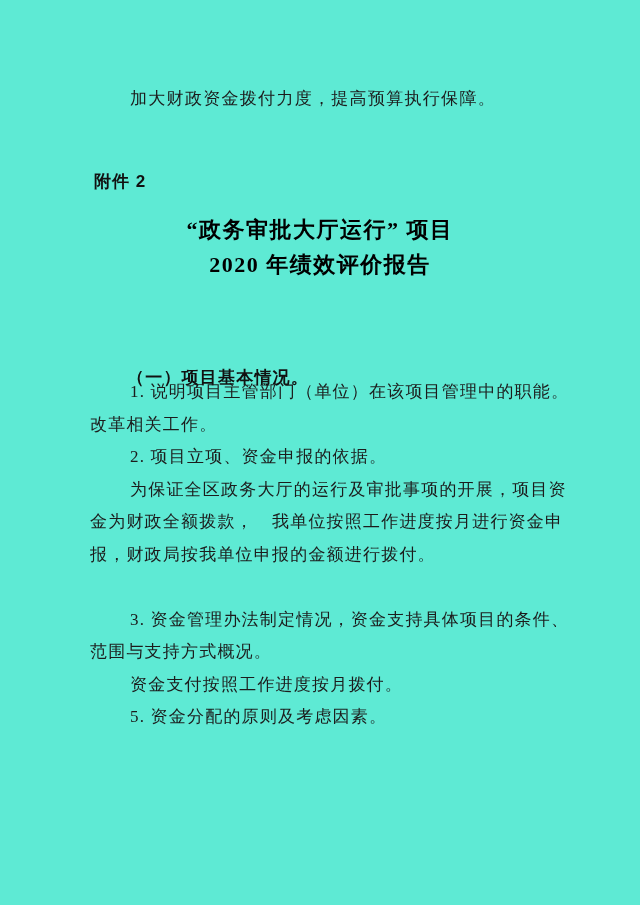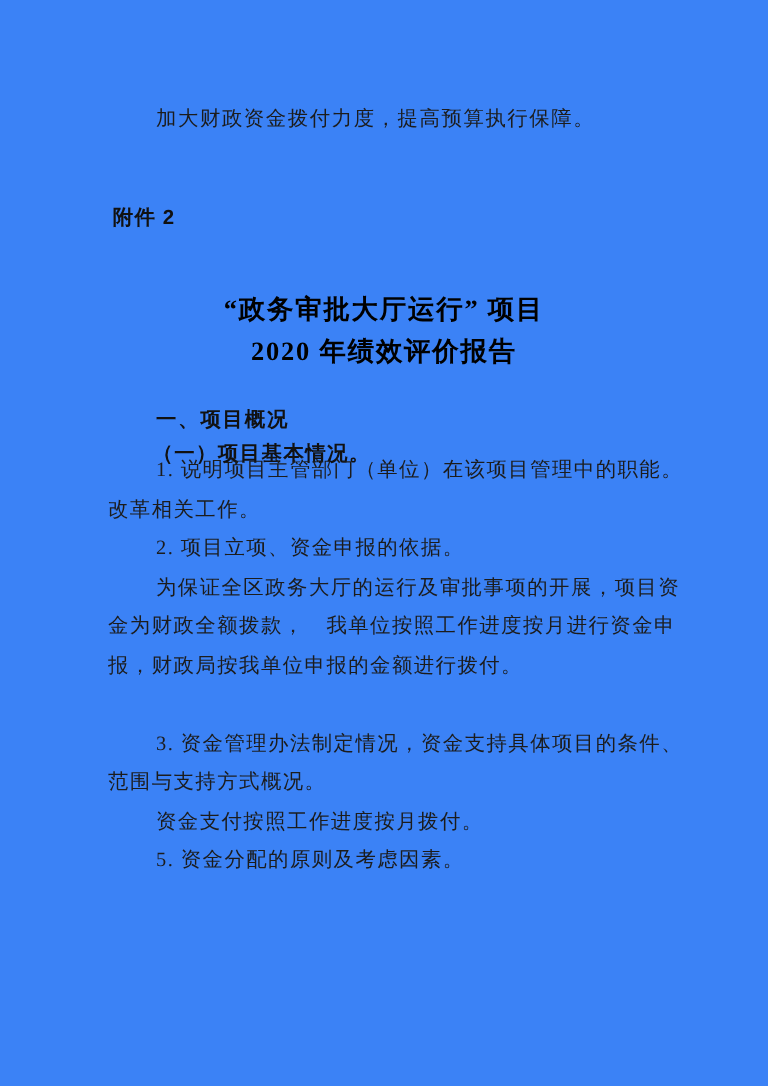--- a/index.html
+++ b/index.html
@@ -1,21 +1,21 @@
 <!DOCTYPE html>
 <html><head>
 <meta charset="utf-8">
 <style>
   * { margin: 0; padding: 0; box-sizing: border-box; }
   html, body { background: #e8e8e8; }
   .page {
     position: relative;
     width: 640px;
     height: 905px;
-    background: #3b82f6;
+    background: #5eead4;
     margin: 0 auto;
     overflow: hidden;
     font-family: "Liberation Serif", "DejaVu Serif", serif;
     color: #1c1c1c;
   }
   
   .intro {
     position: absolute;
     top: 82px; left: 90px; width: 478px;
     font-size: 17px; line-height: 33px;
@@ -29,21 +29,21 @@
     top: 170px; left: 94px;
     font-family: "Liberation Sans", "DejaVu Sans", sans-serif;
     font-weight: bold;
     font-size: 17px; line-height: 24px;
     letter-spacing: 1px;
     color: #111;
   }
   
   .title-block {
     position: absolute;
-    top: 240px; left: 0; width: 640px;
+    top: 212px; left: 0; width: 640px;
     text-align: center;
     font-weight: bold;
     font-size: 22px; line-height: 35px;
     letter-spacing: 1.5px;
     color: #000;
   }
   
   .section-heading {
     position: absolute;
     top: 337px; left: 130px;
@@ -92,21 +92,20 @@
 
   <div class="intro">加大财政资金拨付力度，提高预算执行保障。</div>
 
   <div class="attachment">附件 2</div>
 
   <div class="title-block">
     <div>“政务审批大厅运行” 项目</div>
     <div>2020 年绩效评价报告</div>
   </div>
 
-  <div class="section-heading">一、项目概况</div>
 
   <div class="subsection-heading">（一）项目基本情况。</div>
 
   <div class="body-block">
 
   <div class="body-line indent">1. 说明项目主管部门（单位）在该项目管理中的职能。</div>
       <div class="body-line">改革相关工作。</div>
       <div class="body-line indent">2. 项目立项、资金申报的依据。</div>
       <div class="body-line indent">为保证全区政务大厅的运行及审批事项的开展，项目资</div>
       <div class="body-line">金为财政全额拨款，　我单位按照工作进度按月进行资金申</div>

